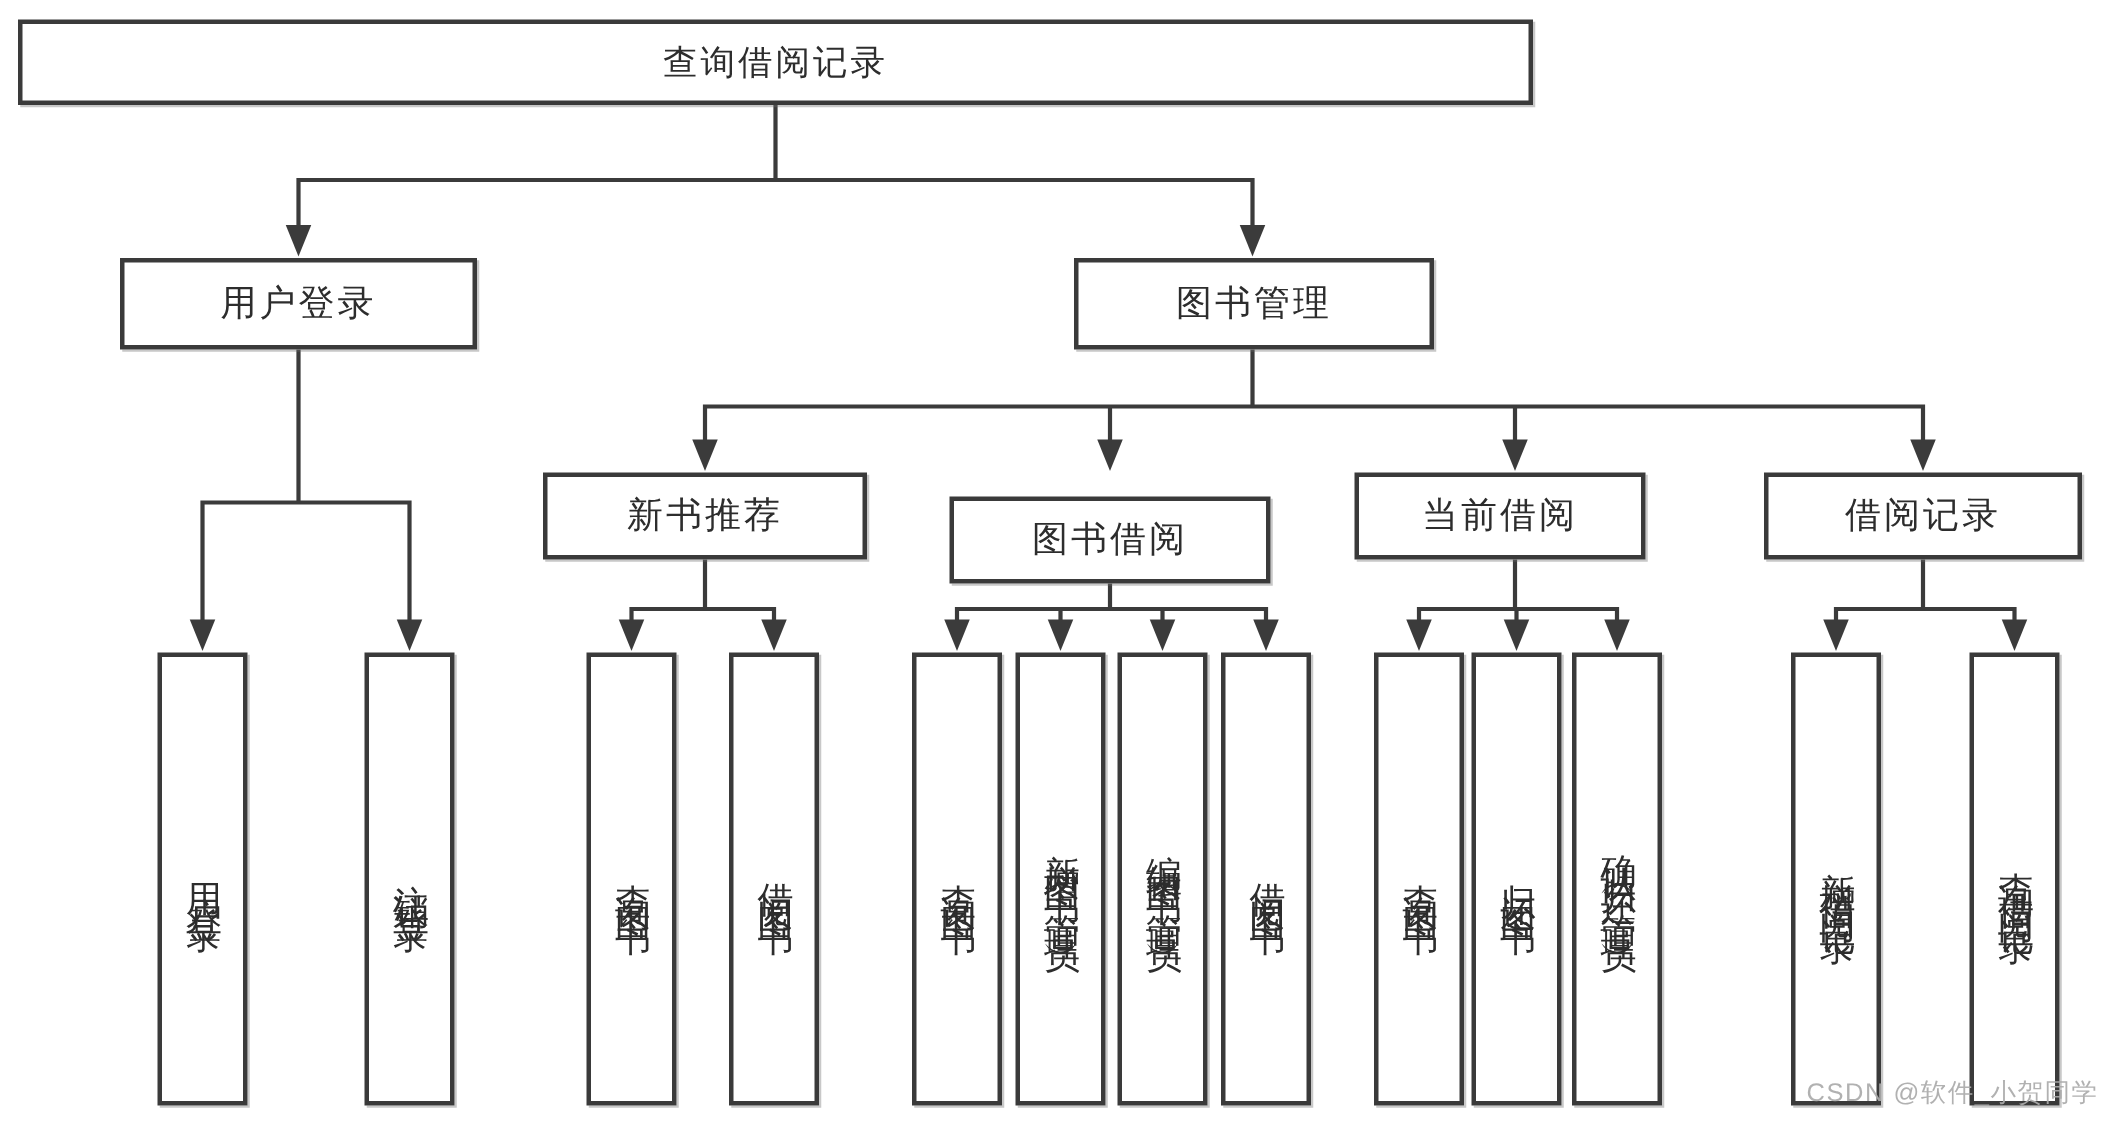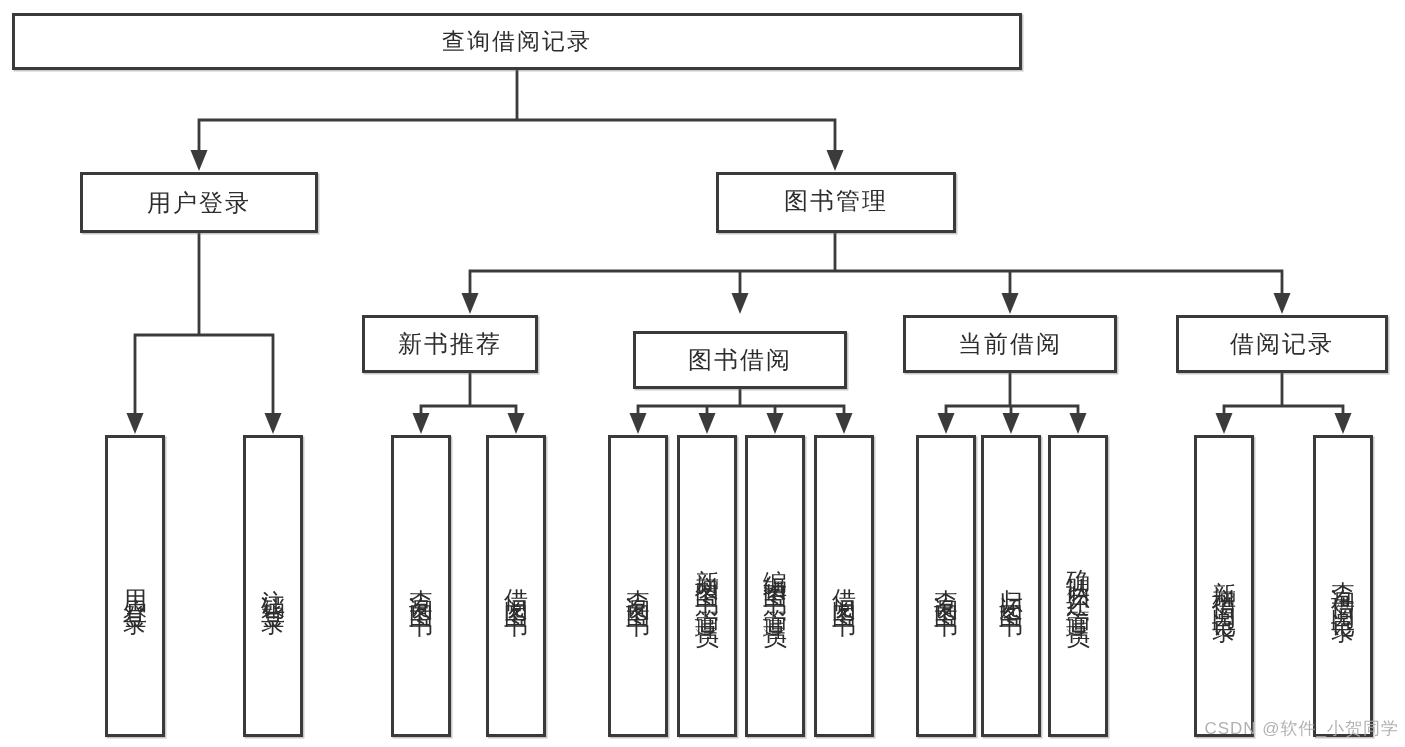--- a/index.html
+++ b/index.html
@@ -58,24 +58,24 @@
   .leaf .node-label{
     writing-mode:vertical-rl;
     text-orientation:mixed;
     letter-spacing:8px;
     font-size:24px;
     white-space:normal;
   }
   
   .n-root          {left:12px;  top:13px;  width:1010px; height:57px;}
   .n-user-login    {left:80px;  top:172px; width:238px;  height:61px;}
-  .n-book-mgmt     {left:716px; top:172px; width:240px;  height:61px;font-family:Liberation Mono, monospace;}
-  .n-new-book      {left:362px; top:315px; width:176px;  height:58px;}
+  .n-book-mgmt     {left:716px; top:172px; width:240px;  height:61px;}
+  .n-new-book      {left:362px; top:315px; width:216px;  height:58px;}
   .n-book-borrow   {left:633px; top:331px; width:214px;  height:58px;}
-  .n-cur-borrow    {left:903px; top:315px; width:214px;  height:58px;}
+  .n-cur-borrow    {left:903px; top:315px; width:194px;  height:58px;}
   .n-borrow-rec    {left:1176px;top:315px; width:212px;  height:58px;}
   .leaf            {top:435px;  width:60px; height:302px;}
   .x-l1 {left:105px;}  .x-l2 {left:243px;}
   .x-l3 {left:391px;}  .x-l4 {left:486px;}
   .x-l5 {left:608px;}  .x-l6 {left:677px;}
   .x-l7 {left:745px;}  .x-l8 {left:814px;}
   .x-l9 {left:916px;}  .x-l10{left:981px;}
   .x-l11{left:1048px;} .x-l12{left:1194px;}
   .x-l13{left:1313px;}
   .watermark{

